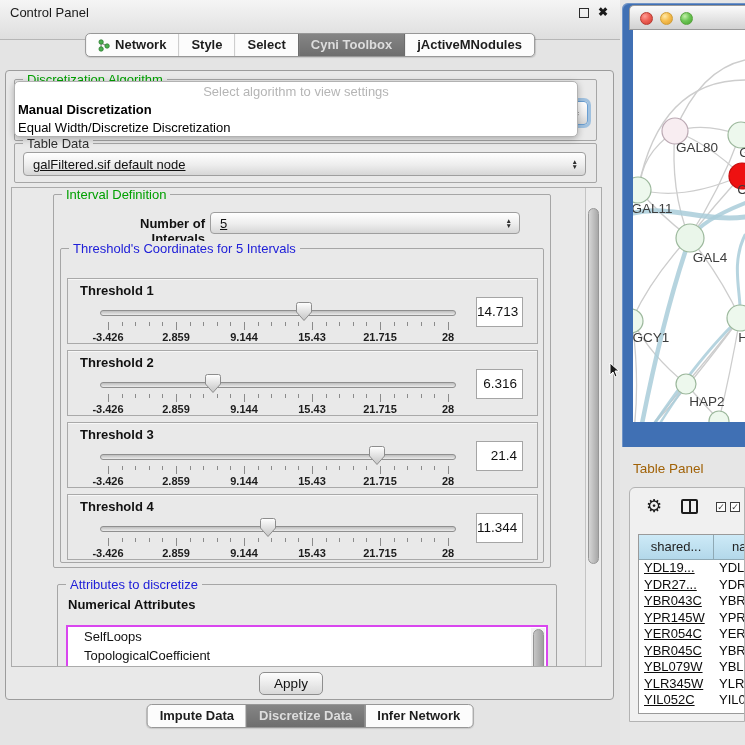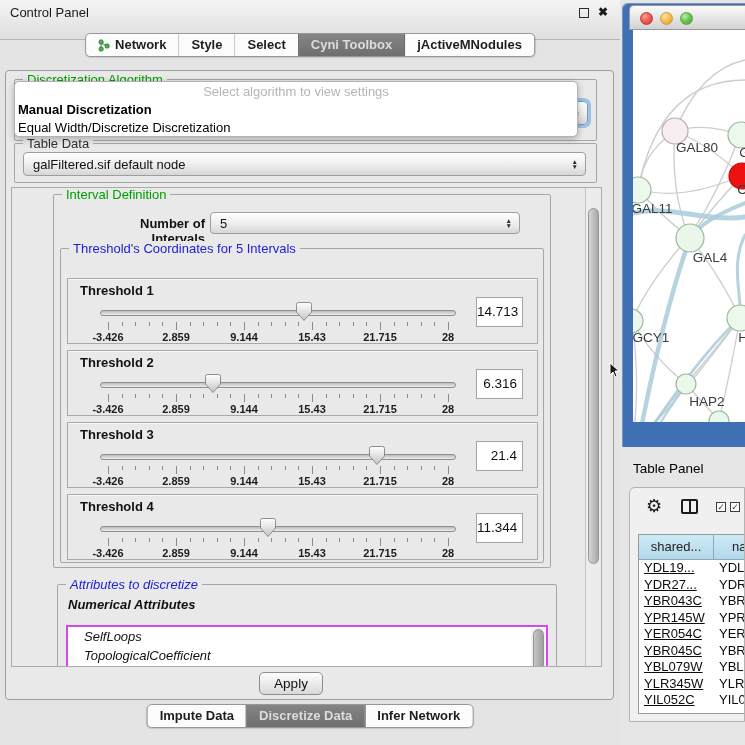--- a/index.html
+++ b/index.html
@@ -30,21 +30,21 @@
 
   .groupbox { position:absolute; border:1px solid #a6a6a6; border-radius:2px; }
   .group-title { position:absolute; top:-8px; left:8px; background:#e9e9e9; padding:0 4px; font-size:13px; white-space:nowrap; }
   .group-title.green { color:#00a000; }
   .group-title.blue  { color:#2020d8; }
   .group-title.dark  { color:#2f2f2f; }
 
   .algo-group { left:8px; top:8px; width:583px; height:62px; }
   .combo { position:absolute; border:1px solid #9e9e9e; border-radius:4px;
     background:linear-gradient(#ffffff,#ededed 55%,#d6d6d6); font-size:13px; }
-  .combo-text { position:absolute; left:9px; top:0; line-height:22px; color:#111; white-space:nowrap; }
+  .combo-text { position:absolute; left:9px; top:0; line-height:22px; color:#111; white-space:nowrap;text-decoration:underline; }
   .combo-arrows { position:absolute; right:7px; top:50%; transform:translateY(-50%);
     display:flex; flex-direction:column; align-items:center; color:#2d2d2d; font-size:6.5px; line-height:5px; }
   .algo-combo { left:17px; top:30px; width:565px; height:24px; border-color:#6a9fd2;
     box-shadow:0 0 0 3px rgba(100,160,215,.55); z-index:1; }
 
   .popup { position:absolute; left:8px; top:10px; width:564px; height:56px; background:#ffffff;
     border:1px solid #b2b2b2; border-radius:5px; box-shadow:0 2px 7px rgba(0,0,0,.28); z-index:30; overflow:hidden; }
   .popup-prompt { height:19px; line-height:19px; text-align:center; color:#b5b5b5; font-size:13px; }
   .popup-item { height:18px; line-height:18px; padding-left:3px; font-size:13px; color:#000; white-space:nowrap; }
   .popup-item.highlighted { font-weight:bold; }
@@ -71,21 +71,21 @@
   .track { position:absolute; left:0; right:0; top:9px; height:6px; border-radius:3px;
     border:1px solid #8f8f8f; background:linear-gradient(#bdbdbd,#ebebeb); }
   .handle { position:absolute; top:0; width:18px; height:21px; }
   .ticks { position:absolute; left:8px; right:8px; top:21px; height:20px; }
   .tick { position:absolute; top:0; width:1px; height:4px; background:#8b8b8b; }
   .tick.major { height:8px; }
   .tick-label { position:absolute; top:9px; transform:translateX(-50%); font-size:11px; font-weight:bold; color:#1c1c1c; white-space:nowrap; }
   .value-box { position:absolute; left:408px; top:18px; width:47px; height:30px; background:#fff;
     border:1px solid #a5a5a5; font-size:13.5px; color:#111; text-align:right; line-height:28px; padding-right:5px; }
 
-  .attr-group { left:45px; top:396px; width:500px; height:92px;font-style:italic; }
+  .attr-group { left:45px; top:396px; width:500px; height:92px; }
   .attr-label { position:absolute; left:10px; top:12px; font-size:13px; font-weight:bold; color:#111; }
   .attr-list { position:absolute; left:8px; top:40px; width:482px; height:58px; background:#ffffff;
     border:2px solid #d946ef; overflow:hidden; }
   .attr-item { padding-left:16px; font-size:13px; color:#111; line-height:19px; white-space:nowrap; }
   .list-scrollbar { position:absolute; right:1px; top:1px; width:14px; height:56px; background:#f2f2f2; }
   .list-thumb { position:absolute; left:1.5px; top:1px; width:11px; height:44px; border-radius:6px;
     background:linear-gradient(90deg,#c6c6c6,#9f9f9f); border:1px solid #949494; }
 
   .apply-btn { position:absolute; left:253px; top:601px; width:64px; height:23px; border-radius:5px;
     border:1px solid #8e8e8e; background:linear-gradient(#fdfdfd,#d9d9d9); font-size:13.5px; color:#111;
@@ -96,21 +96,21 @@
     background:#4070b4; border-radius:6px 0 0 0; box-shadow:inset 1px 1px 0 rgba(255,255,255,.25); }
   .net-titlebar { position:absolute; left:7px; top:2px; right:0; height:25px;
     background:linear-gradient(#fbfbfb,#d2d2d2); border:1px solid #999; border-right:none; border-radius:5px 0 0 0; }
   .tl { position:absolute; top:5.5px; width:13px; height:13px; border-radius:50%; }
   .tl.red    { left:10px;  background:radial-gradient(circle at 35% 30%, #ff9d94, #ee6156 45%, #ce3a30); border:1px solid #b63a32;}
   .tl.yellow { left:30px; background:radial-gradient(circle at 35% 30%, #ffe9a8, #f6be4f 45%, #dd9c2e); border:1px solid #cf9e37;}
   .tl.green  { left:50px; background:radial-gradient(circle at 35% 30%, #c3f0a8, #6cc655 45%, #47a32f); border:1px solid #58a33f;}
   .net-canvas { position:absolute; left:11px; top:27px; right:0; bottom:25px; background:#ffffff; overflow:hidden; }
 
   
-  .tp-title { position:absolute; left:633px; top:461px; font-size:13.5px; color:#000000; }
+  .tp-title { position:absolute; left:633px; top:461px; font-size:13.5px; color:#a16207; }
   .table-panel { position:absolute; left:629px; top:487px; width:116px; height:235px;
     background:#f0f0f0; border:1px solid #b3b3b3; border-radius:6px 0 0 0; overflow:hidden; }
   .gear-icon { position:absolute; left:16px; top:7px; font-size:18px; color:#1c1c1c; }
   .cols-icon { position:absolute; left:51px; top:11px; width:17px; height:15px; border:2px solid #1c1c1c; border-radius:2px; }
   .cols-icon::after { content:""; position:absolute; left:5.5px; top:0; width:2px; height:11px; background:#1c1c1c; }
   .cb-icon { position:absolute; top:14px; width:10px; height:10px; border:1.5px solid #3c3c3c; font-size:9px;
     line-height:8px; text-align:center; color:#3c3c3c; background:#fdfdfd; }
   .tp-table { position:absolute; left:8px; top:46px; width:108px; height:180px; background:#fff; border:1px solid #9a9a9a; }
   .tp-header { position:absolute; left:0; top:0; width:200px; height:25px; display:flex; }
   .tp-hcell { background:linear-gradient(#cdeaf7,#b3d8ea); border-right:1px solid #8fa9b4; border-bottom:1px solid #8fa9b4;

